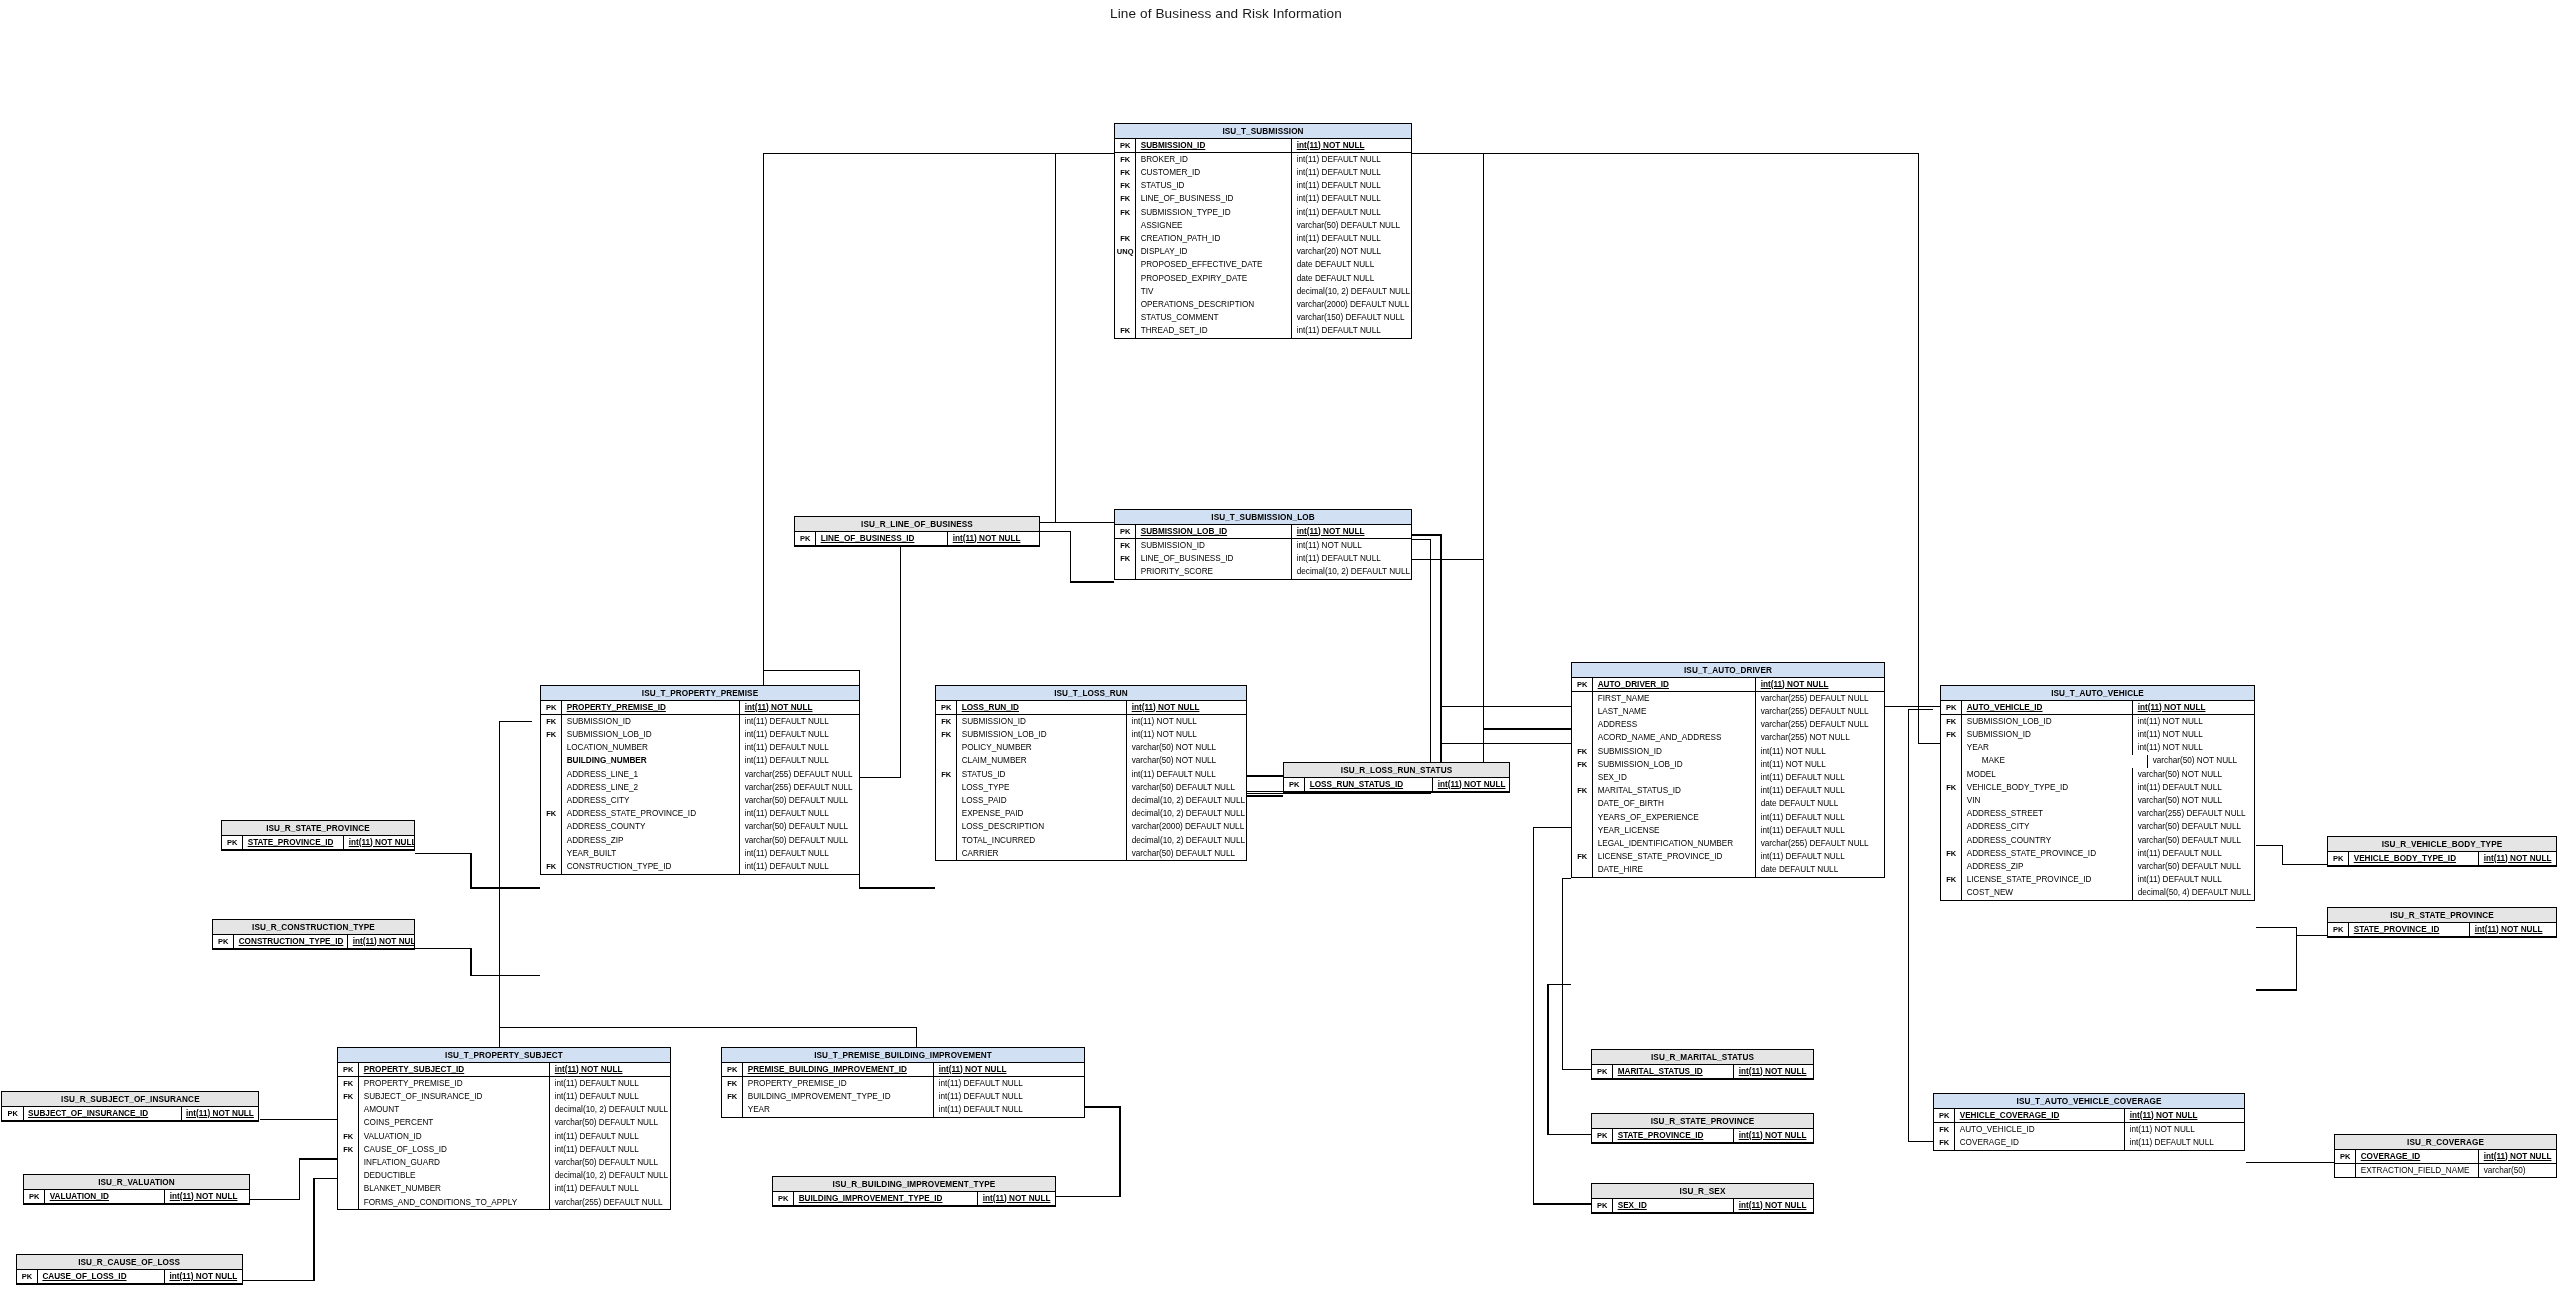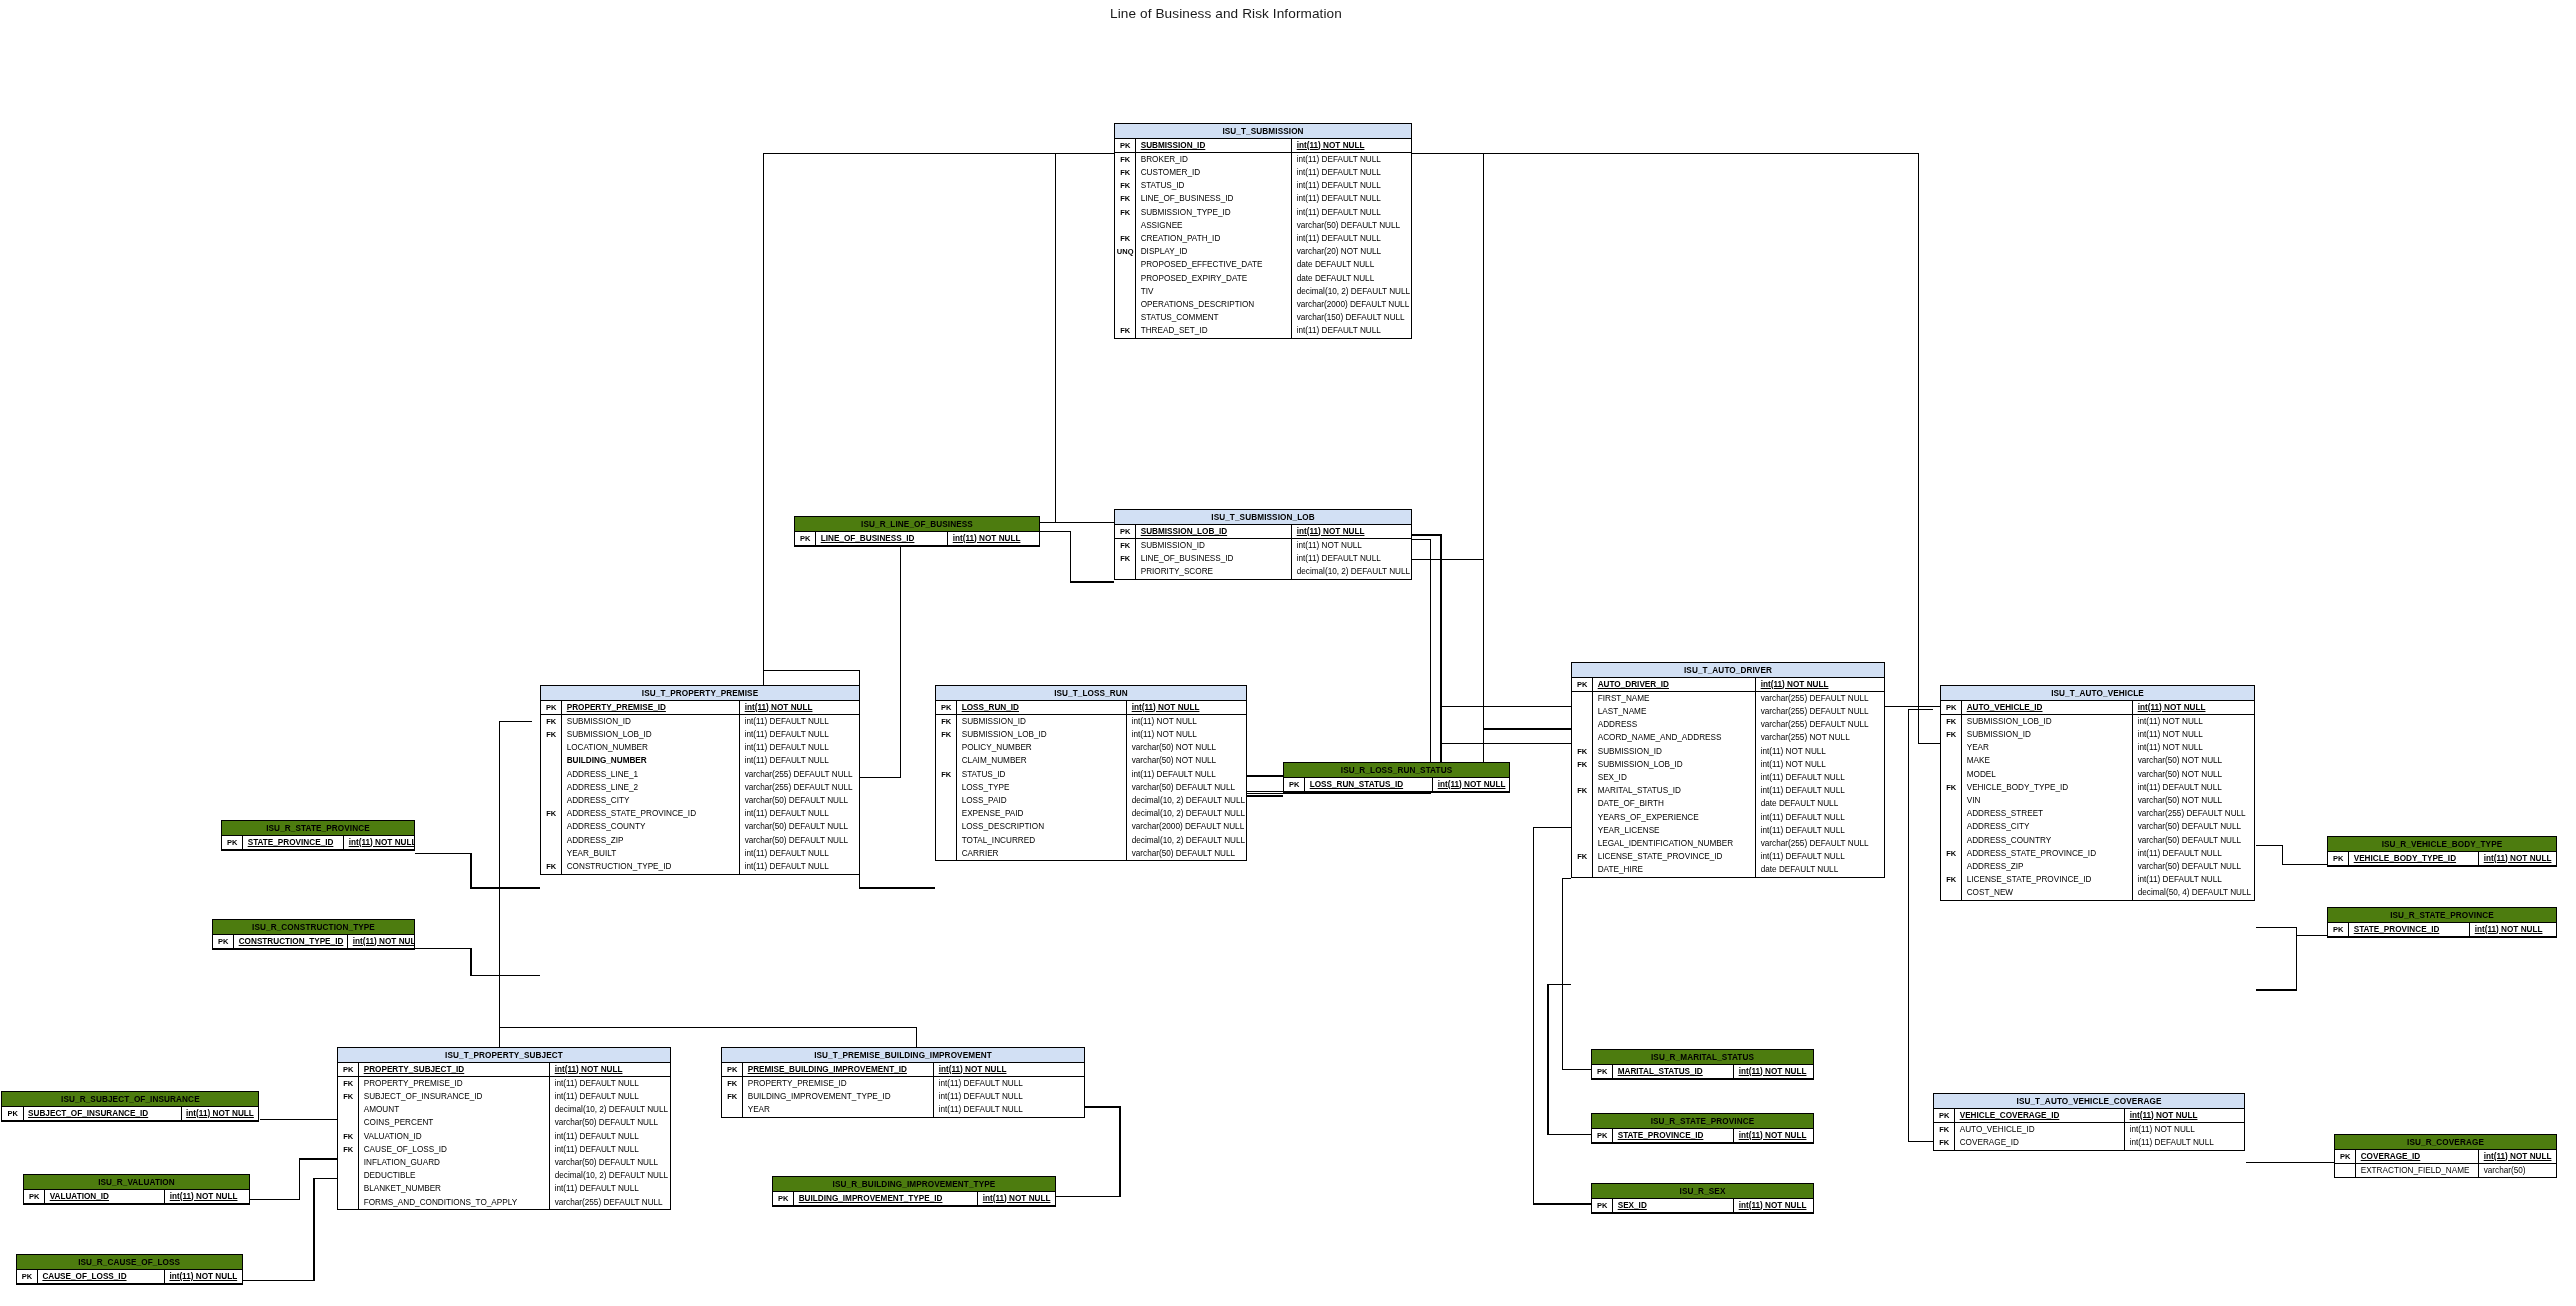--- a/index.html
+++ b/index.html
@@ -39,21 +39,21 @@
   .tbl-title {
     text-align: center;
     font-weight: bold;
     font-size: 8.2px;
     padding: 2.9px 2.9px 2.1px 2.9px;
     border-bottom: 1.1px solid #000000;
     letter-spacing: 0.1px;
     line-height: 1.1;
   }
   .tbl-title.t-blue { background: #d2e0f4; }
-  .tbl-title.t-green { background: #4d7c0f; }
+  .tbl-title.t-green { background: #e5e5e5; }
   .rows { display: block; }
   .row {
     display: flex;
     align-items: stretch;
     line-height: 1.0;
   }
   .row.pk-row {
     border-bottom: 1.1px solid #000000;
     font-weight: bold;
   }
@@ -545,21 +545,21 @@
             <div class="c-name" style="width: 171px; min-width: 171px;">SUBMISSION_ID</div>
             <div class="c-type">int(11) NOT NULL</div>
           </div>
           <div class="row">
             <div class="c-key"></div>
             <div class="c-name" style="width: 171px; min-width: 171px;">YEAR</div>
             <div class="c-type">int(11) NOT NULL</div>
           </div>
           <div class="row">
             <div class="c-key"></div>
-            <div class="c-name" style="width: 171px; min-width: 171px;">MAKE</div>
+            <div class="c-name" style="width: 171px; min-width: 171px; margin-left: 15px;">MAKE</div>
             <div class="c-type">varchar(50) NOT NULL</div>
           </div>
           <div class="row">
             <div class="c-key"></div>
             <div class="c-name" style="width: 171px; min-width: 171px;">MODEL</div>
             <div class="c-type">varchar(50) NOT NULL</div>
           </div>
           <div class="row">
             <div class="c-key">FK</div>
             <div class="c-name" style="width: 171px; min-width: 171px;">VEHICLE_BODY_TYPE_ID</div>

